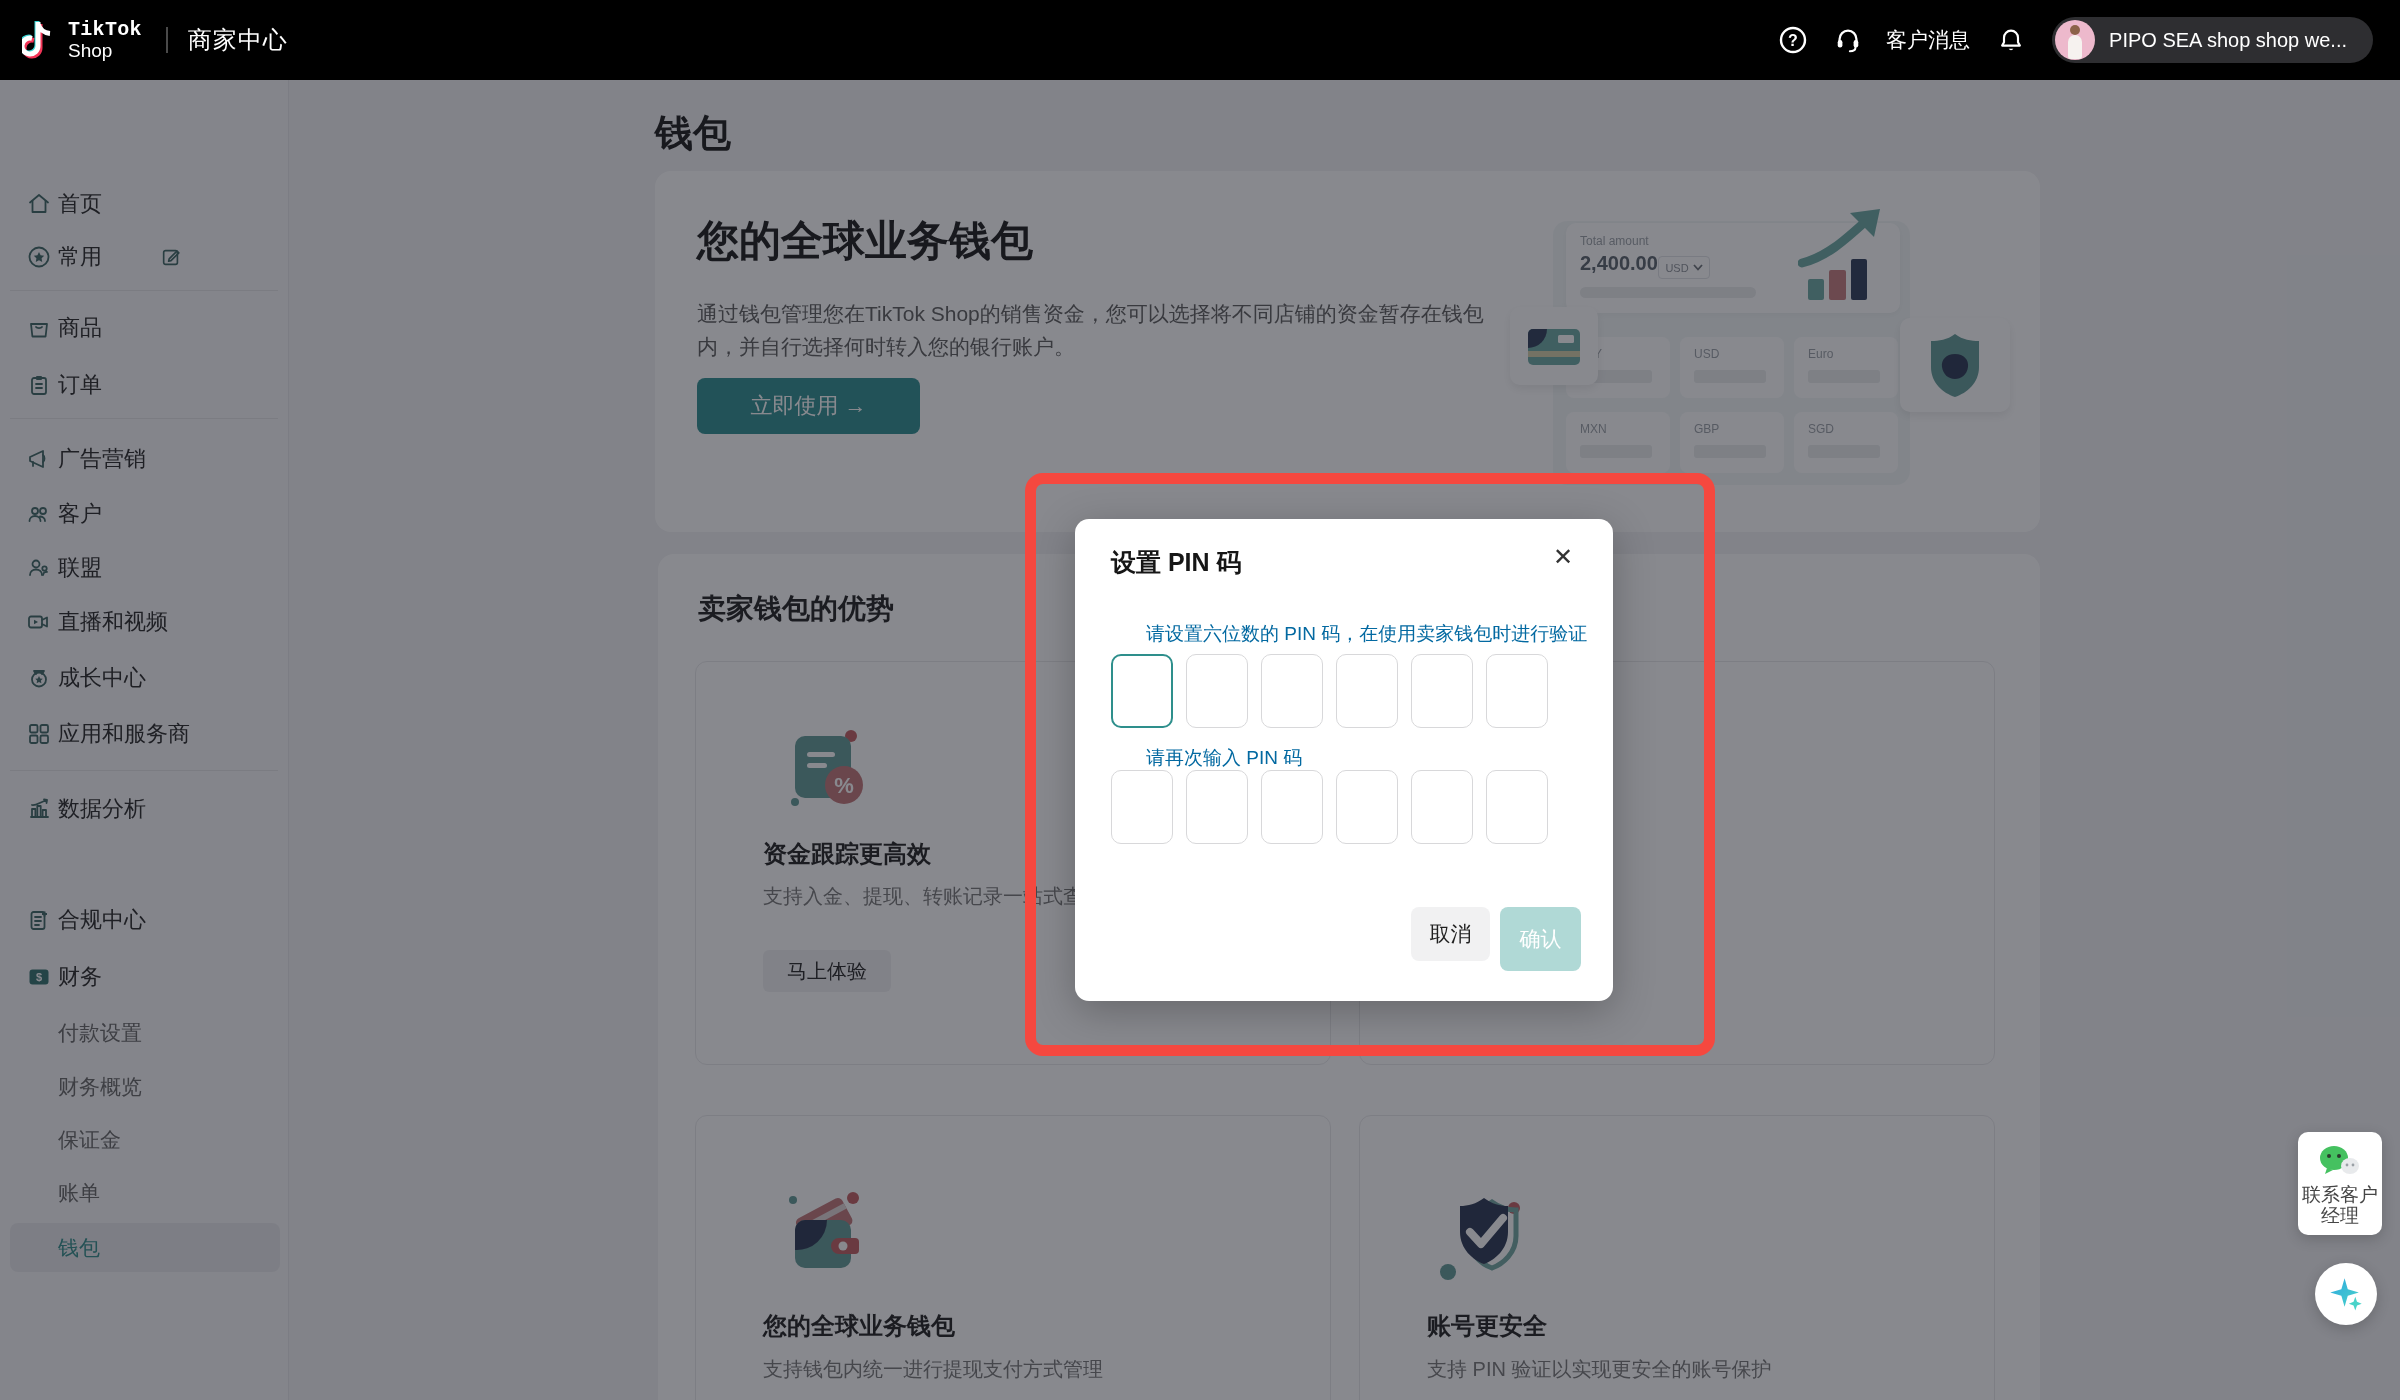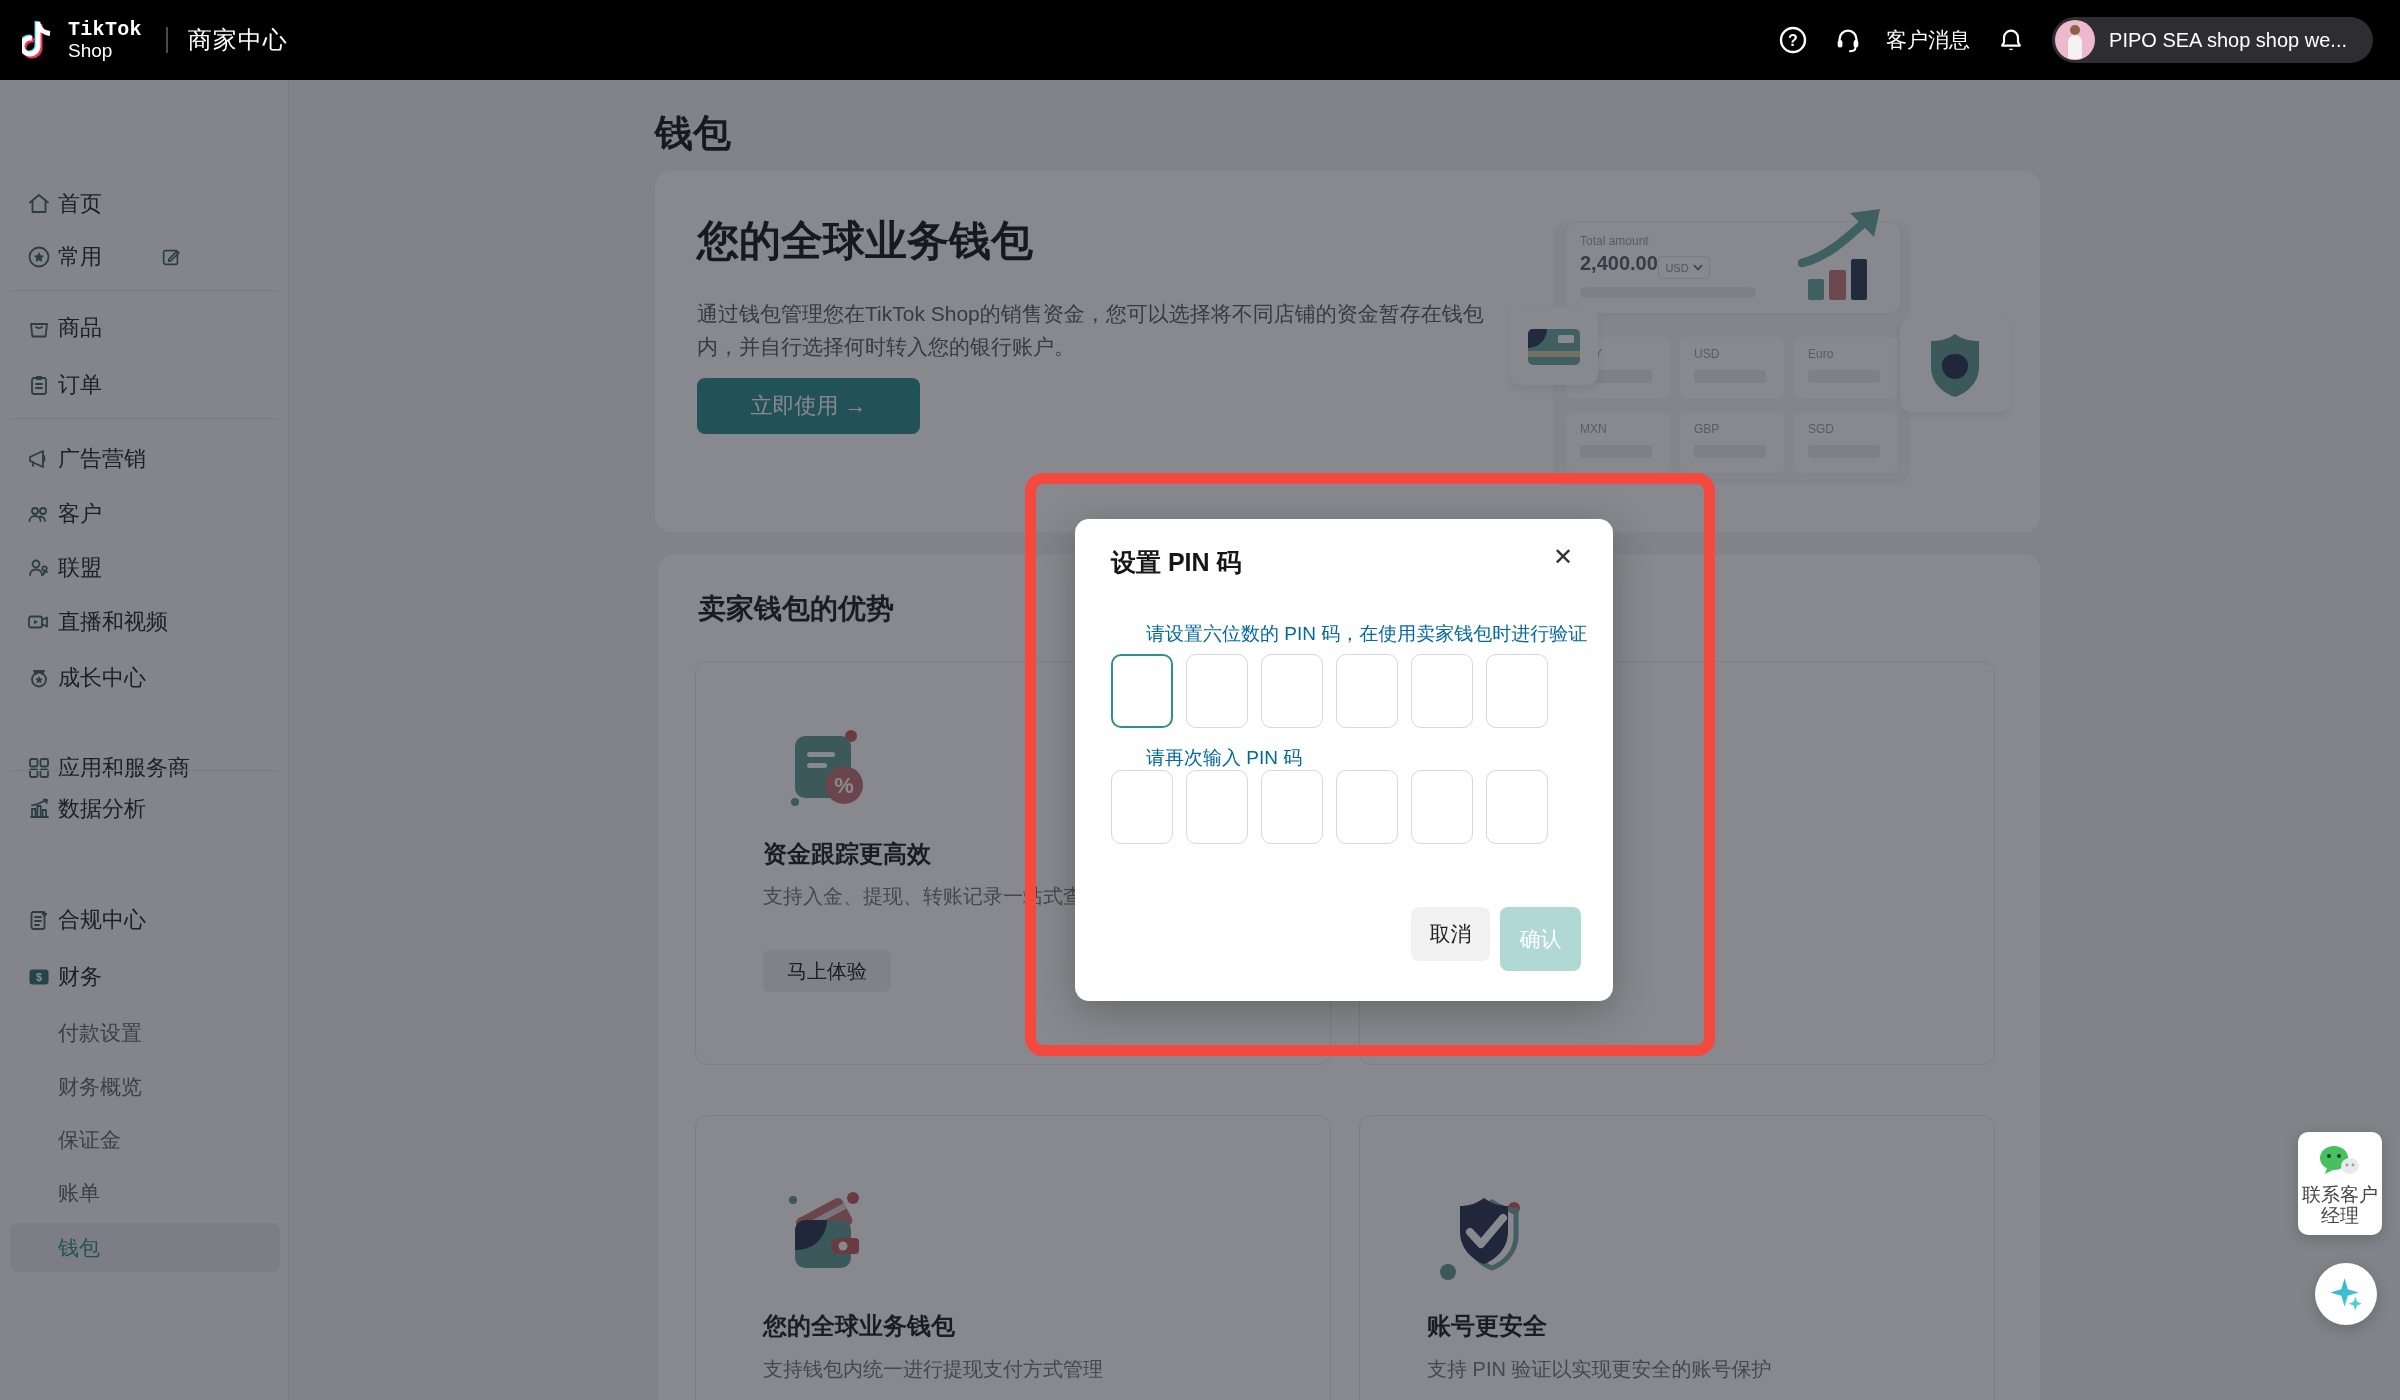--- a/index.html
+++ b/index.html
@@ -212,21 +212,21 @@
         <span class="s-label">直播和视频</span>
       </div>
       <div class="side-row" style="top: 572px;">
         <svg class="s-icon" viewBox="0 0 26 26">
           <circle cx="13" cy="14.5" r="7" fill="none" stroke="#3a6360" stroke-width="1.8" stroke-linecap="round" stroke-linejoin="round"></circle>
           <path d="M8 6 l2 3 M18 6 l-2 3 M8 6 h10" fill="none" stroke="#3a6360" stroke-width="1.8" stroke-linecap="round" stroke-linejoin="round"></path>
           <path d="M13 11 l1.2 2.4 2.6.4 -1.9 1.8 .5 2.6 -2.4-1.2 -2.4 1.2 .5-2.6 -1.9-1.8 2.6-.4 Z" fill="#3a6360"></path>
         </svg>
         <span class="s-label">成长中心</span>
       </div>
-      <div class="side-row" style="top: 662px;">
+      <div class="side-row" style="top: 628px;">
         <svg class="s-icon" viewBox="0 0 26 26">
           <rect x="4" y="4" width="7.5" height="7.5" rx="1.5" fill="none" stroke="#3a6360" stroke-width="1.8" stroke-linecap="round" stroke-linejoin="round"></rect>
           <rect x="14.5" y="4" width="7.5" height="7.5" rx="1.5" fill="none" stroke="#3a6360" stroke-width="1.8" stroke-linecap="round" stroke-linejoin="round"></rect>
           <rect x="4" y="14.5" width="7.5" height="7.5" rx="1.5" fill="none" stroke="#3a6360" stroke-width="1.8" stroke-linecap="round" stroke-linejoin="round"></rect>
           <rect x="14.5" y="14.5" width="7.5" height="7.5" rx="1.5" fill="none" stroke="#3a6360" stroke-width="1.8" stroke-linecap="round" stroke-linejoin="round"></rect>
         </svg>
         <span class="s-label">应用和服务商</span>
       </div>
       <div class="side-div" style="top: 690px;"></div>
       <div class="side-row" style="top: 703px;">

